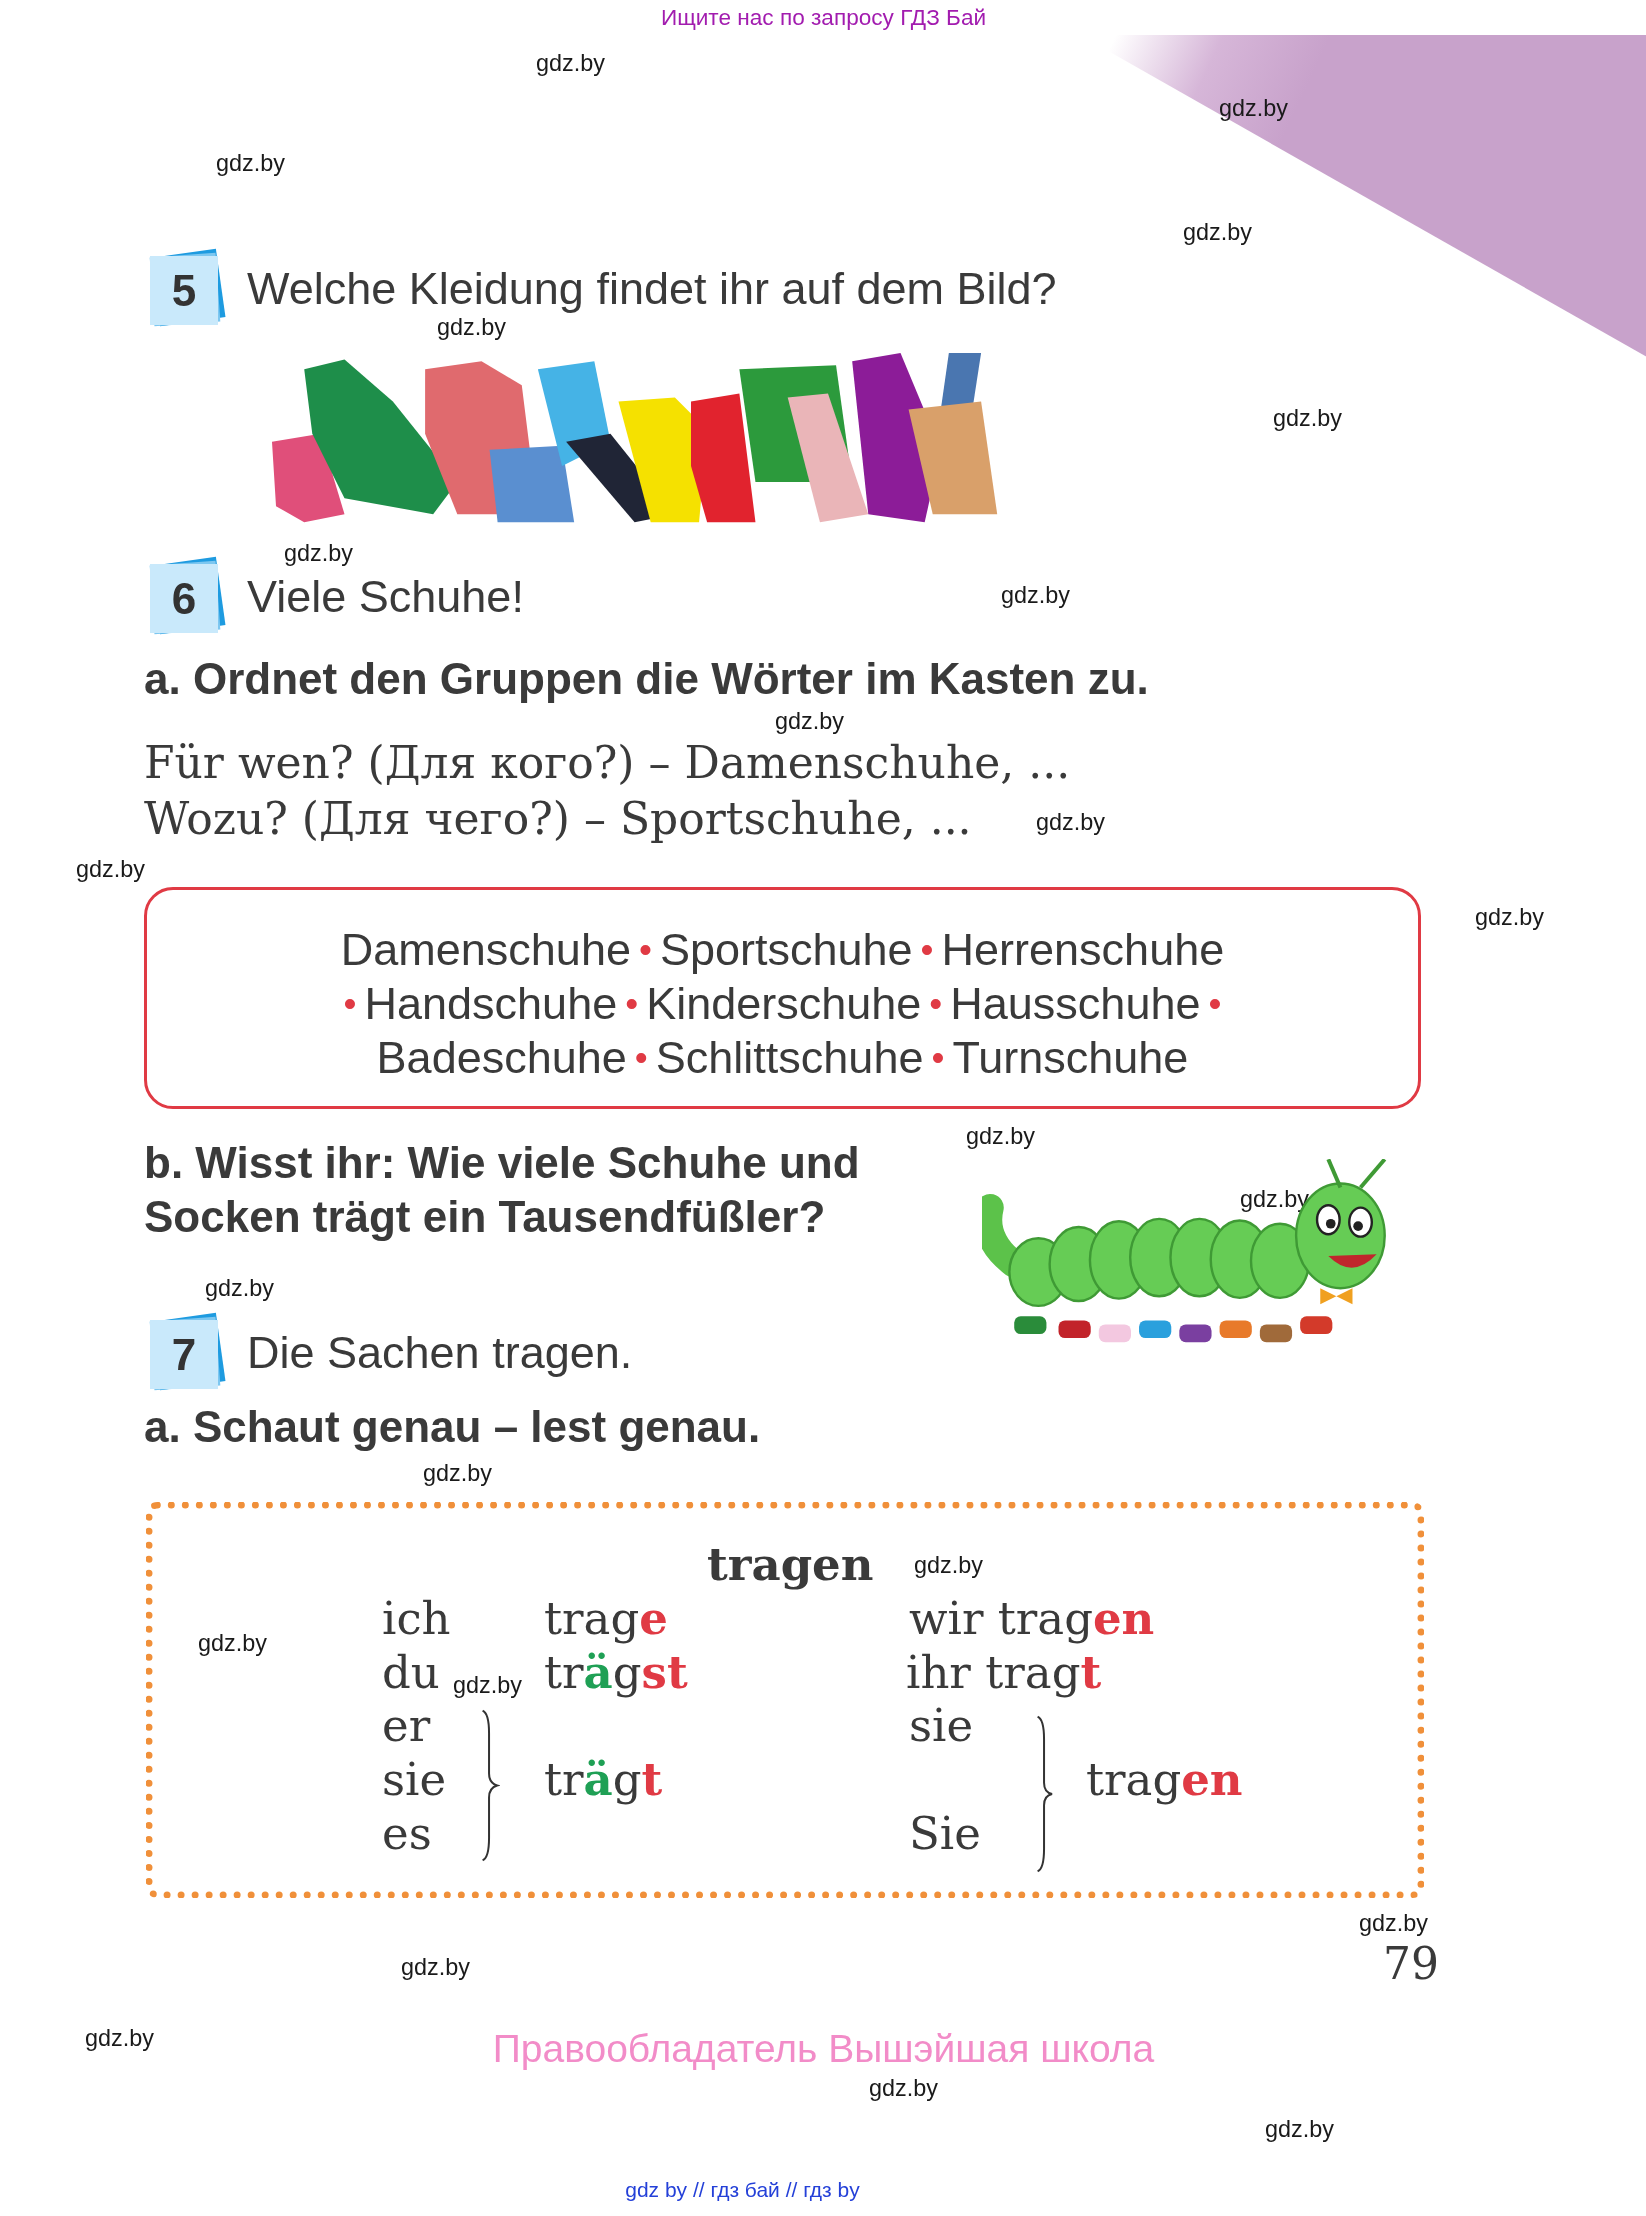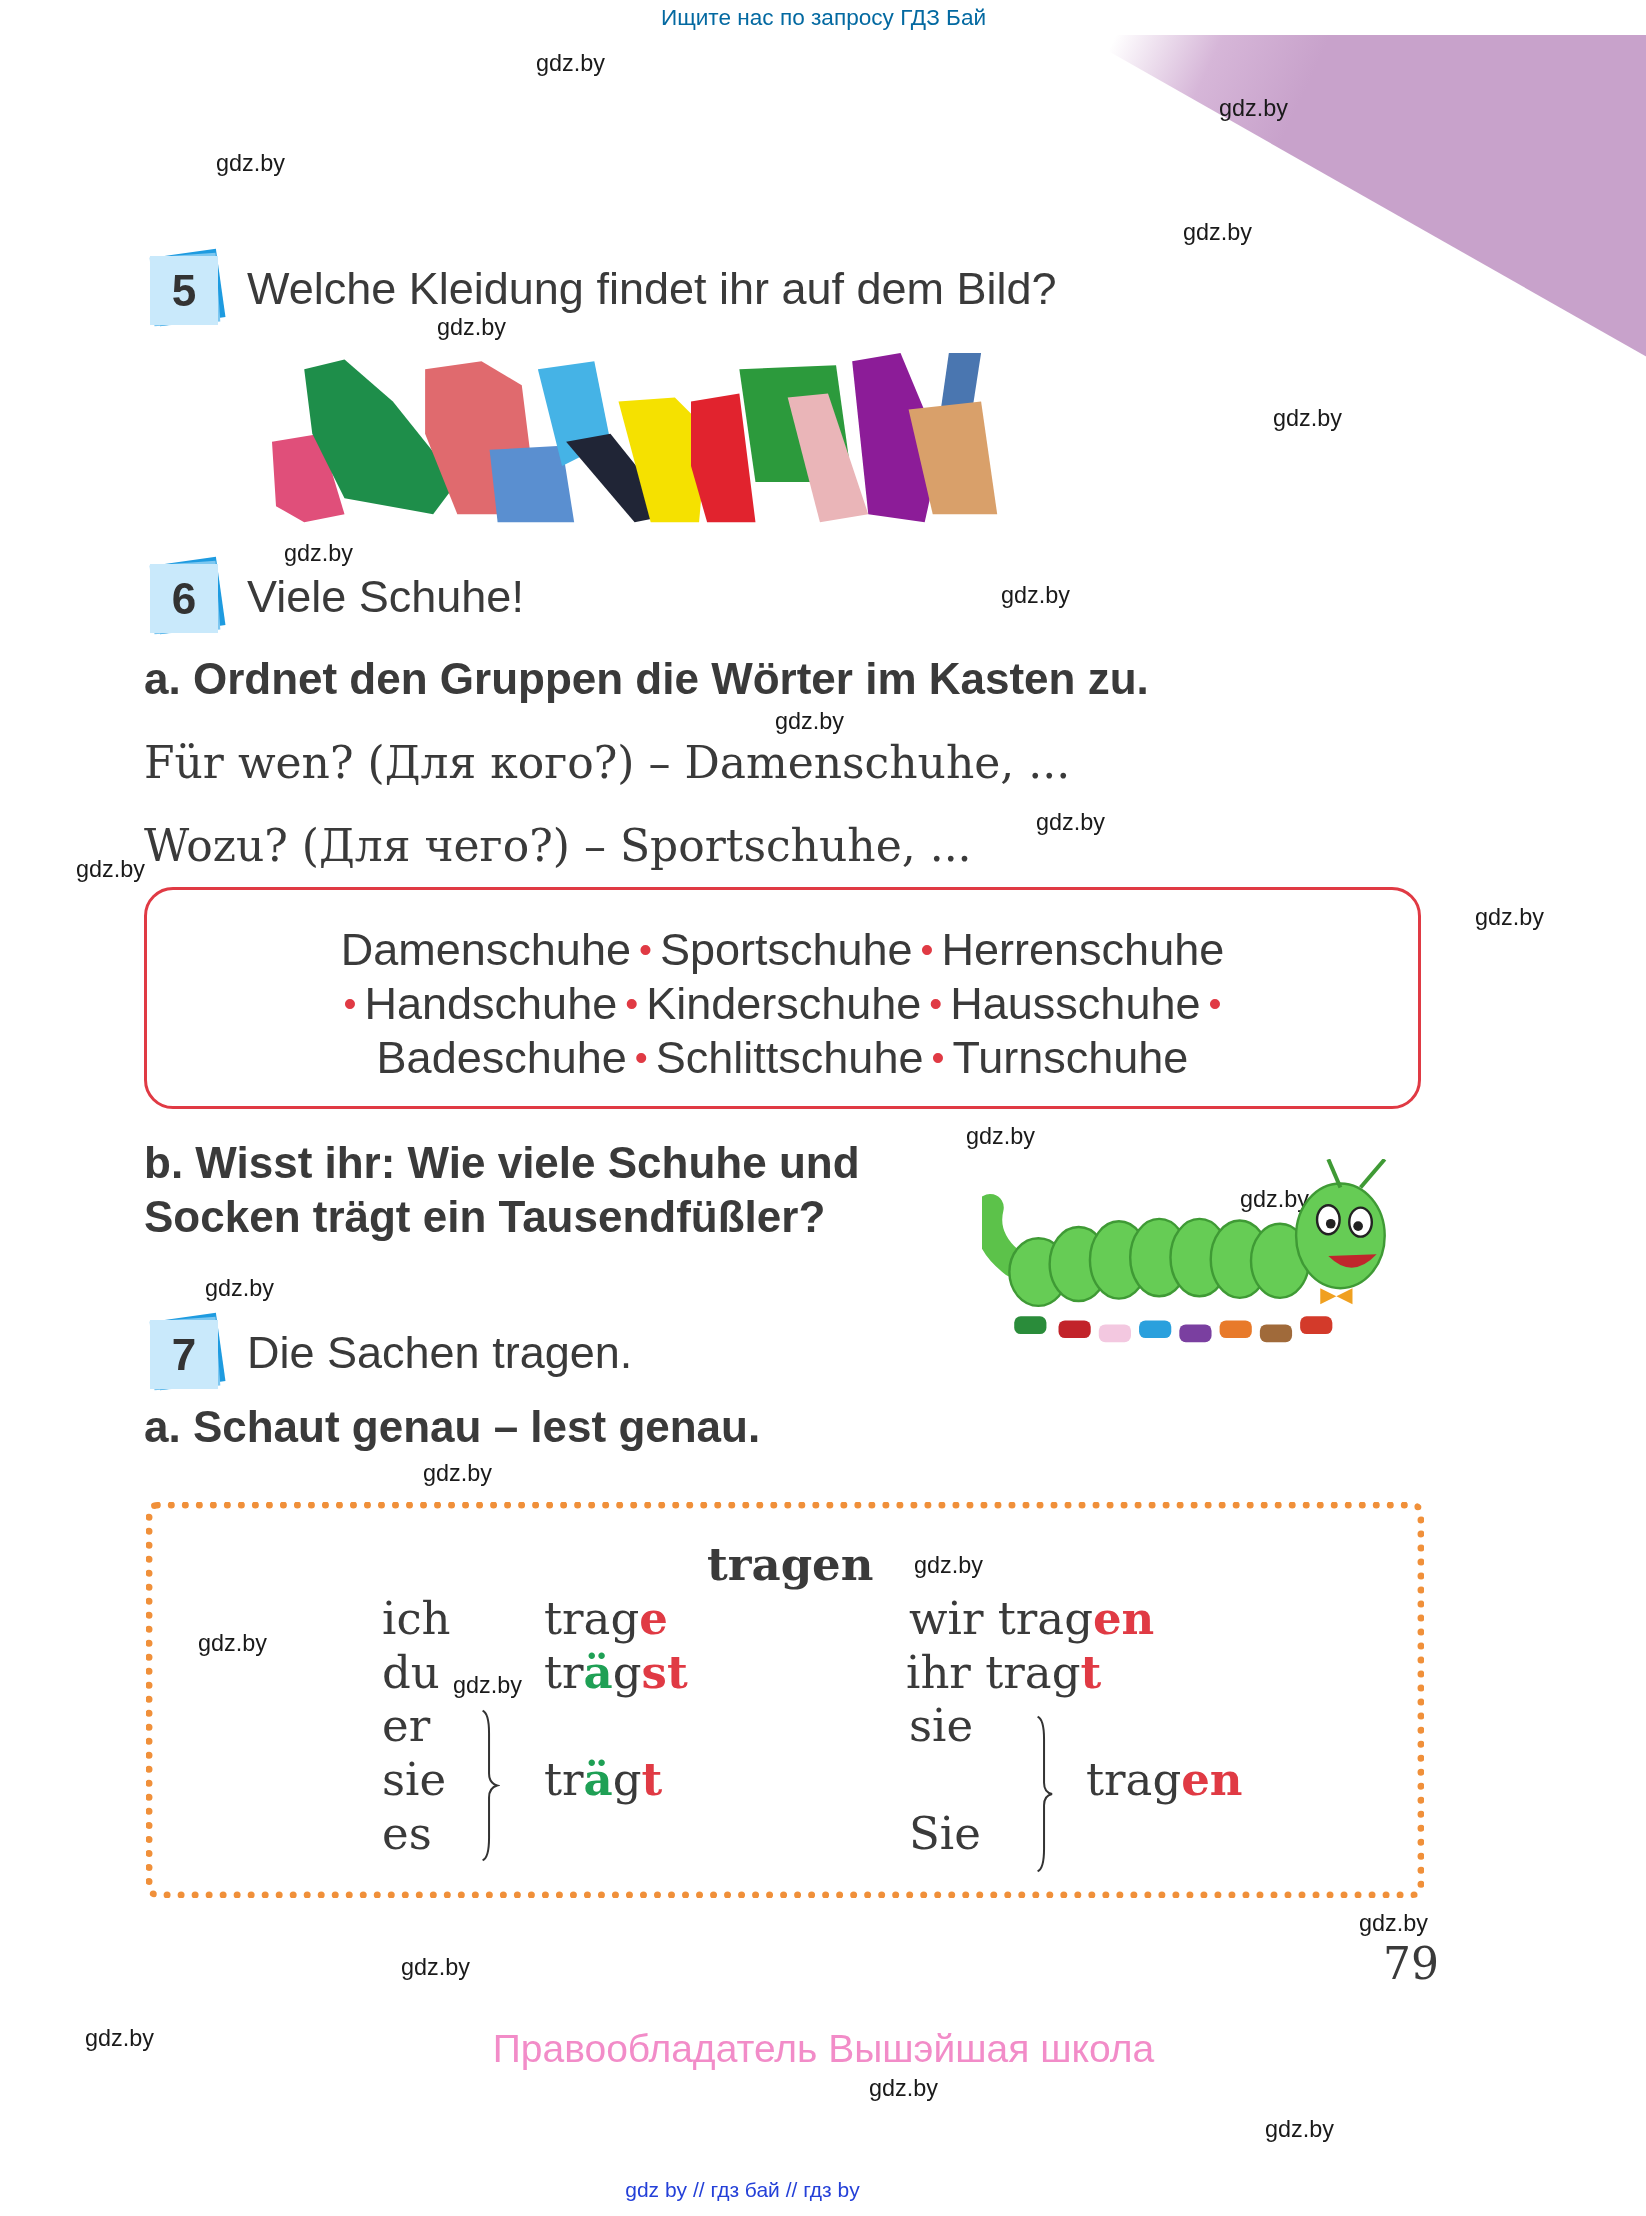--- a/index.html
+++ b/index.html
@@ -1,21 +1,21 @@
 <!DOCTYPE html>
 <html style="font-size:13px"><head>
 <meta charset="utf-8">
 <style>
   html,body{margin:0;padding:0;background:#fff;}
   body{width:1647px;height:2216px;position:relative;overflow:hidden;font-family:"Liberation Sans",sans-serif;color:#3a3a3a;}
   .wm{position:absolute;font-family:"Liberation Sans",sans-serif;font-size:23.4px;color:#1a1a1a;white-space:nowrap;}
   .corner{position:absolute;left:1080px;top:35px;width:567px;height:322px;
     background:linear-gradient(115deg,rgba(255,255,255,0) 0%,rgba(255,255,255,0) 5%,#d6b6d8 20%,#c8a2cb 35%,#c8a2cb 100%);
     clip-path:polygon(0 0,100% 0,100% 100%);}
-  .topbanner{position:absolute;top:4.8px;left:0;width:1647px;text-align:center;color:#0369a1;font-size:22.6px;}
+  .topbanner{position:absolute;top:4.8px;left:0;width:1647px;text-align:center;color:#a21caf;font-size:22.6px;}
   .badge{position:absolute;width:69px;height:69px;}
   .badge .back{position:absolute;left:4.8px;top:-3.2px;width:66px;height:69px;background:#1e9be0;transform:rotate(-8deg);}
   .badge .mid{position:absolute;left:2.4px;top:-0.8px;width:66px;height:69px;background:#7dc7f0;transform:rotate(-4deg);}
   .badge .front{position:absolute;left:0;top:0;width:68px;height:69px;background:#c9e9fb;display:flex;align-items:center;justify-content:center;font-weight:bold;font-size:44px;color:#333;}
   .h{position:absolute;font-weight:normal;font-size:45px;color:#3a3a3a;white-space:nowrap;}
   .sub{position:absolute;font-weight:bold;font-size:44px;color:#3a3a3a;white-space:nowrap;}
   .q{position:absolute;font-family:"DejaVu Serif","Liberation Serif",serif;font-size:44px;color:#3a3a3a;white-space:nowrap;}
   .q b{font-weight:normal;}
   .kasten{position:absolute;left:144px;top:887px;width:1277px;height:222px;border:3.2px solid #e03a44;border-radius:29px;box-sizing:border-box;}
   .krow{position:absolute;left:0;width:100%;text-align:center;font-family:Liberation Sans, sans-serif;font-size:45px;color:#3a3a3a;white-space:nowrap;}
@@ -89,21 +89,21 @@
     <div class="mid"></div>
   <div class="front">6</div>
 </div>
 <div class="h" style="left:247px;top:571px">Viele Schuhe!</div>
 <div class="sub" style="left:144px;top:654px">a. Ordnet den Gruppen die Wörter im Kasten zu.</div>
 
 <div class="q" style="left:144px;top:737px">
   <b>Für wen?</b>
   <b>(Для кого?)</b><span> – Damenschuhe, ...</span>
 </div>
-<div class="q" style="left:144px;top:820px">
+<div class="q" style="left:144px;top:793px">
   <b>Wozu?</b>
   <b>(Для чего?)</b><span> – Sportschuhe, ...</span>
 </div>
 
 <div class="kasten">
   <div class="krow" style="top:34px">
     <span>Damenschuhe</span><span class="dot">•</span><span>Sportschuhe</span><span class="dot">•</span><span>Herrenschuhe</span>
   </div>
   <div class="krow" style="top:88px">
     <span class="dot">•</span><span>Handschuhe</span><span class="dot">•</span><span>Kinderschuhe</span><span class="dot">•</span><span>Hausschuhe</span><span class="dot">•</span>

